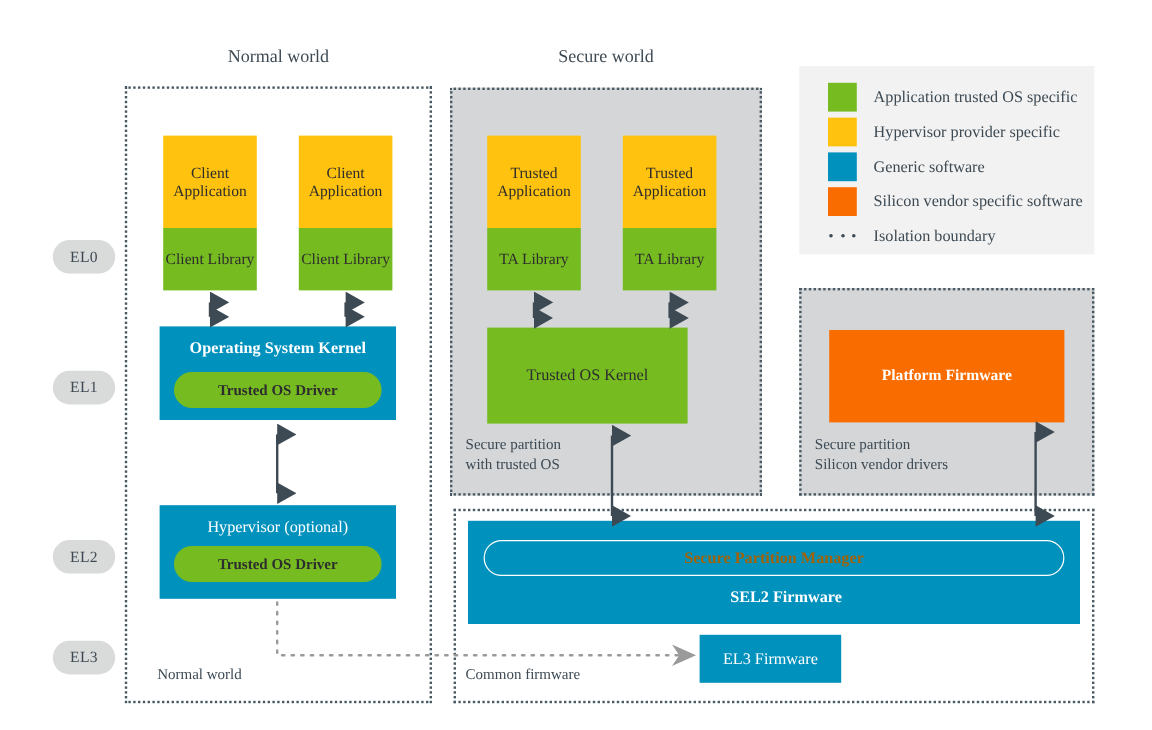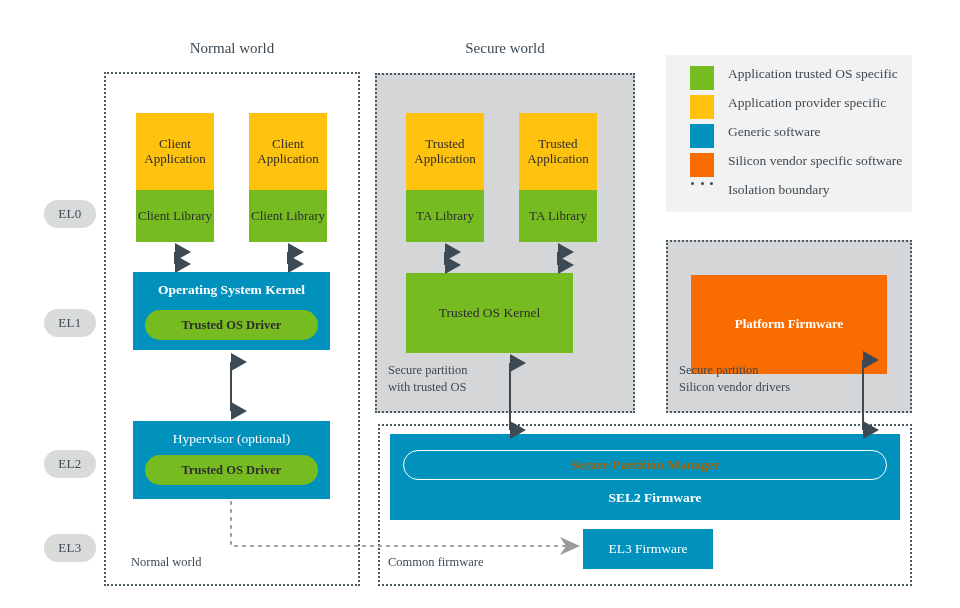--- a/index.html
+++ b/index.html
@@ -57,21 +57,21 @@
 
   .caption{
     font-size:12.5px;color:#3d4a54;line-height:1.35;white-space:pre-line;
   }
 
   
   .legend{
     background:#F2F2F2;
   }
   .legend-row{
-    display:flex;align-items:flex-start;height:29px;
+    display:flex;align-items:center;height:29px;
   }
   .legend-swatch{width:24px;height:24px;flex:0 0 24px;}
   .legend-dots{
     width:24px;flex:0 0 24px;display:flex;align-items:center;
     justify-content:space-between;padding:0 1px;box-sizing:border-box;
   }
   .legend-dots i{width:3px;height:3px;background:#3d4a54;border-radius:50%;display:block;}
   .legend-text{
     margin-left:14px;font-size:13.5px;color:#3d4a54;white-space:nowrap;
   }
@@ -133,44 +133,44 @@
 Application</div>
   <div class="abs block blk-green" style="left:519px;top:190px;width:78px;height:52px;">TA Library</div>
 
   <div class="abs block blk-green-big" style="left:406px;top:273px;width:167px;height:80px;">Trusted OS Kernel</div>
 
   <div class="abs caption" style="left:388px;top:362px;">Secure partition
 with trusted OS</div>
 
   <div class="abs dotted-box gray" style="left:666px;top:240px;width:246px;height:173px;"></div>
 
-  <div class="abs block blk-orange" style="left:691px;top:275px;width:196px;height:99px;">Platform Firmware</div>
+  <div class="abs block blk-orange" style="left:691px;top:275px;width:196px;height:77px;">Platform Firmware</div>
 
   <div class="abs caption" style="left:679px;top:362px;">Secure partition
 Silicon vendor drivers</div>
 
   <div class="abs dotted-box" style="left:378px;top:424px;width:534px;height:162px;"></div>
 
   <div class="abs block blk-blue" style="left:390px;top:434px;width:510px;height:86px;">
     <span class="abs" style="left:0;right:0;bottom:14px;text-align:center;padding-left:20px;">SEL2 Firmware</span>
   </div>
   <div class="abs spm-pill" style="left:403px;top:450px;width:484px;height:30px;">Secure Partition Manager</div>
 
-  <div class="abs block blk-blue" style="left:583px;top:529px;width:130px;height:40px;font-weight:normal;">EL3 Firmware</div>
+  <div class="abs block blk-blue" style="left:583px;top:529px;width:118px;height:40px;font-weight:normal;">EL3 Firmware</div>
 
   <div class="abs caption" style="left:388px;top:554px;">Common firmware</div>
 
   <div class="abs legend" style="left:666px;top:55px;width:246px;height:157px;padding:11px 0 0 24px;">
     <div class="legend-row">
       <span class="legend-swatch" style="background:#76BC21;"></span>
       <span class="legend-text">Application trusted OS specific</span>
     </div>
     <div class="legend-row">
       <span class="legend-swatch" style="background:#FFC20E;"></span>
-      <span class="legend-text">Application provider specific</span>
+      <span class="legend-text">Hypervisor provider specific</span>
     </div>
     <div class="legend-row">
       <span class="legend-swatch" style="background:#0091BD;"></span>
       <span class="legend-text">Generic software</span>
     </div>
     <div class="legend-row">
       <span class="legend-swatch" style="background:#F96D00;"></span>
       <span class="legend-text">Silicon vendor specific software</span>
     </div>
     <div class="legend-row">

